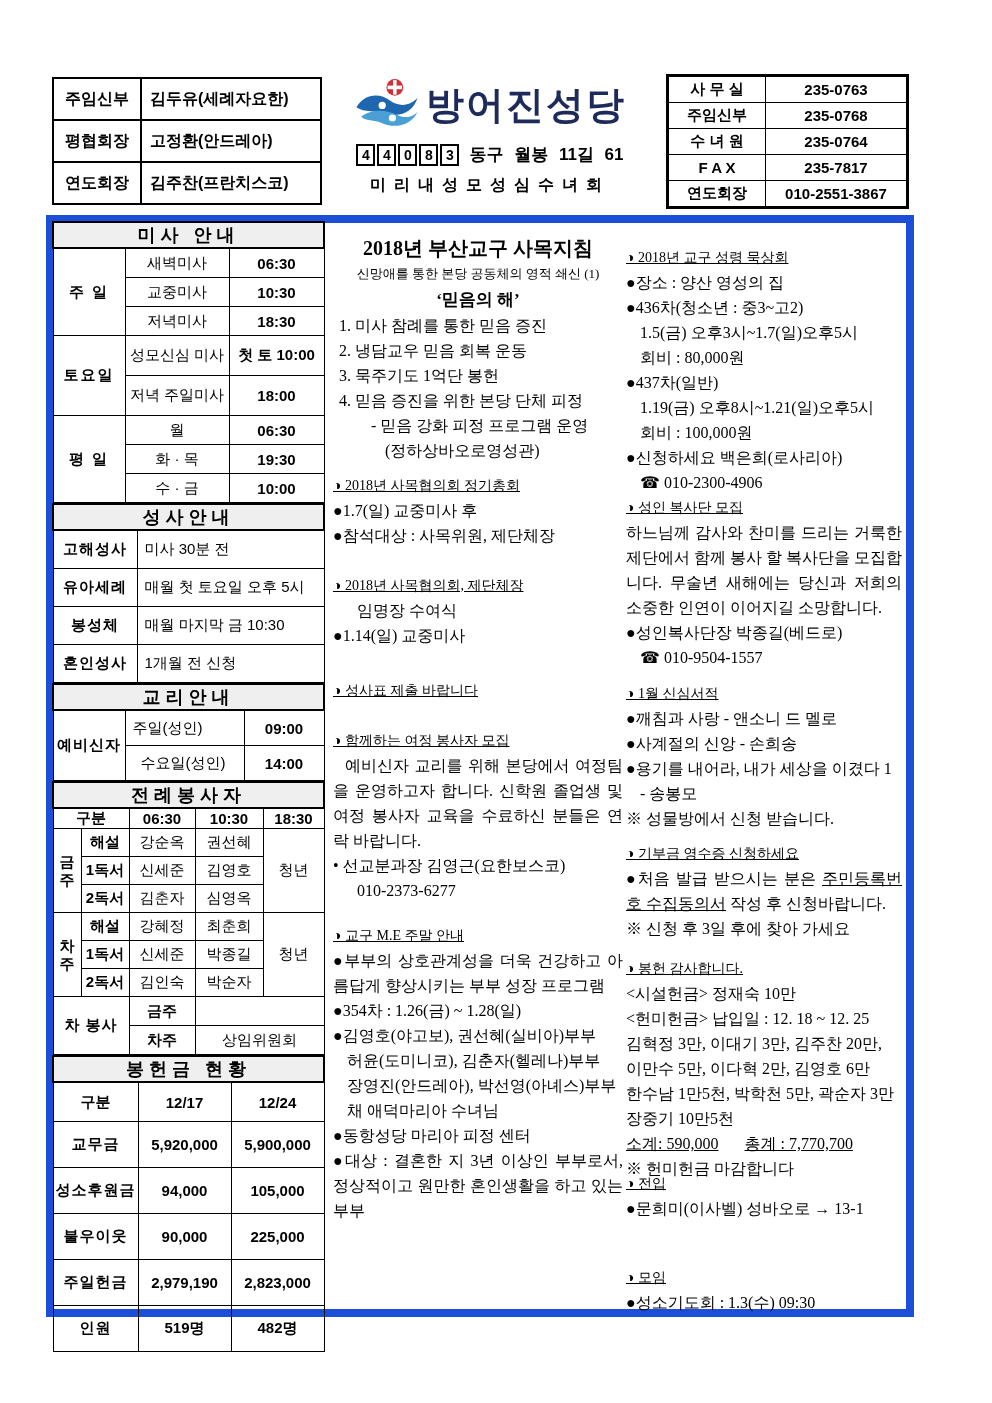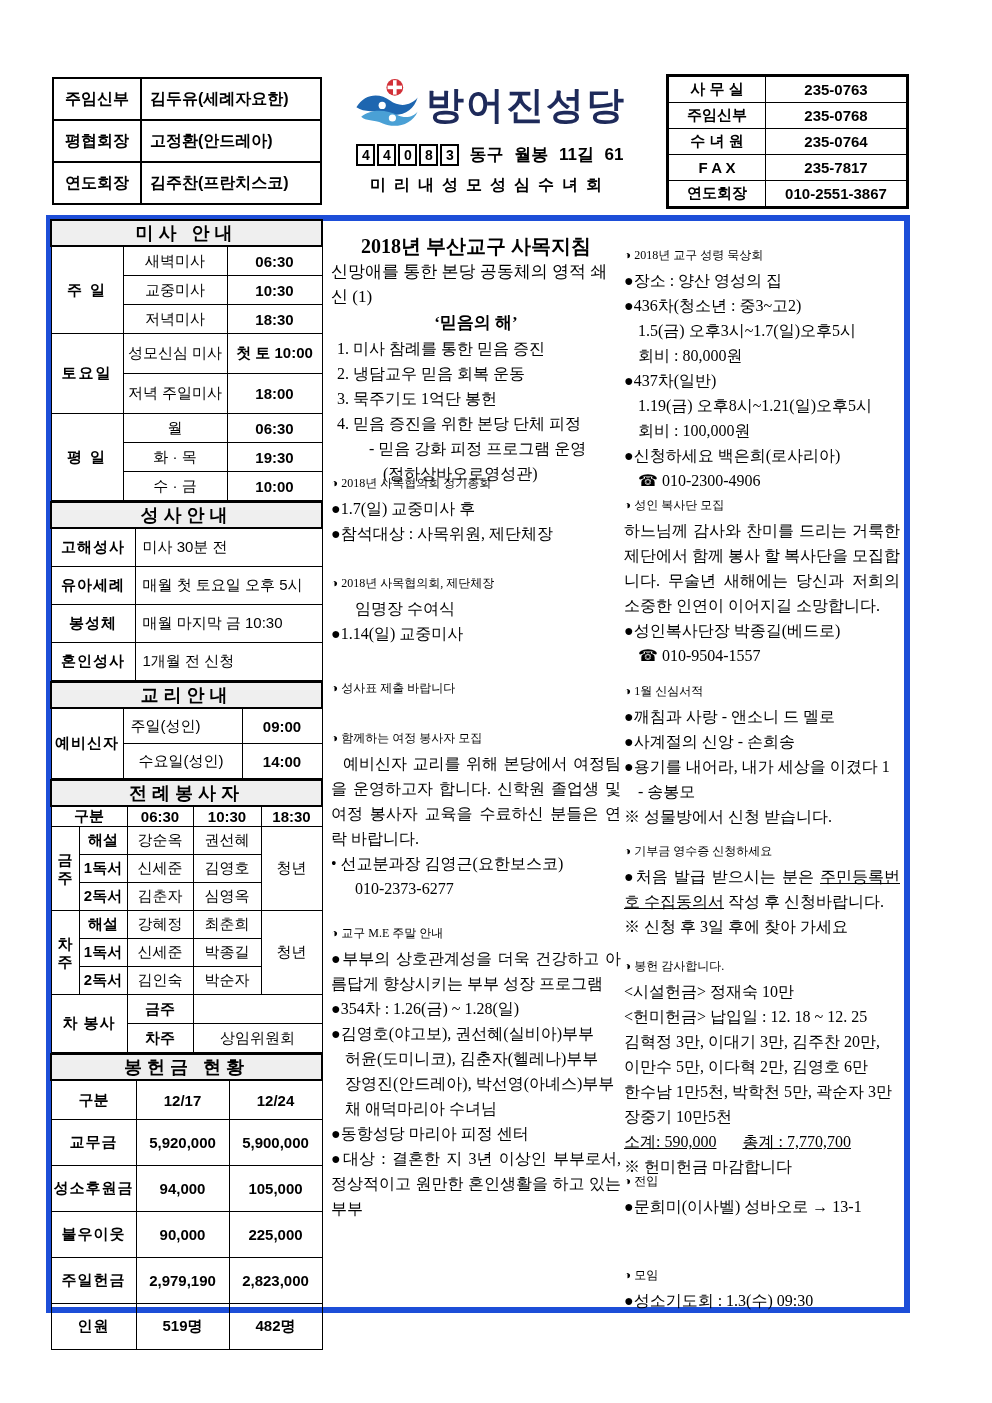--- a/index.html
+++ b/index.html
@@ -26,21 +26,21 @@
                 font-weight:bold;font-size:16px;letter-spacing:8px;white-space:nowrap;}
 
   .hdr-phone{position:absolute;left:666px;top:74px;border-collapse:collapse;table-layout:fixed;
              border:3px solid #000;}
   .hdr-phone td{border:1px solid #000;font-family:"Liberation Sans","DejaVu Sans",sans-serif;
                 font-weight:bold;font-size:15px;height:25px;text-align:center;padding:0 2px;}
   .hdr-phone td.lab{width:92px;}
   .hdr-phone td.val{width:136px;}
 
   
-  .content-box{position:absolute;left:46px;top:215px;width:852px;height:1086px;border:6px solid #1d4ed8;}
+  .content-box{position:absolute;left:46px;top:215px;width:852px;height:1086px;border:8px solid #1d4ed8;}
 
   
   .left-col{position:absolute;left:-2px;top:-2px;width:271px;}
   .ltab{border-collapse:collapse;table-layout:fixed;width:271px;
         font-family:"Liberation Sans","DejaVu Sans",sans-serif;}
   .ltab td{border:1px solid #000;text-align:center;font-size:15px;padding:0 2px;overflow:hidden;}
   .ltab tr.sec td{border:2px solid #000;background:#efefef;font-size:18px;font-weight:bold;
                   letter-spacing:5px;height:23px;}
   .h28 td{height:28px}.h39 td{height:39px}.h37 td{height:37px}.h34 td{height:34px}
   .h27 td{height:27px}.h19 td{height:19px}.h28b td{height:28px}.h38 td{height:38px}.h45 td{height:45px}
@@ -52,27 +52,27 @@
   .small-b{font-weight:bold;font-size:14px;}
   .small-n{font-weight:normal;font-size:14px;}
   .num{text-align:right;padding-right:6px;font-weight:bold;font-size:16px;}
   .off-h{font-weight:bold;font-size:16px;}
 
   
   .col-mid{position:absolute;left:279px;top:0;width:290px;height:100%;}
   .col-right{position:absolute;left:572px;top:0;width:276px;height:100%;}
   .blk{position:absolute;left:0;right:0;}
   .line{font-size:16px;line-height:25px;}
-  .heading{font-size:12px;line-height:25px;white-space:nowrap;}
+  .heading{font-size:14px;line-height:25px;white-space:nowrap;text-decoration:underline;}
   .ind{padding-left:14px;}
   .ind2{padding-left:24px;}
   .just{text-align:justify;}
   .para{text-indent:12px;text-align:justify;}
   .m-title{font-size:20px;font-weight:bold;text-align:center;line-height:26px;}
-  .m-sub{font-size:17px;text-align:left;line-height:25px;}
+  .m-sub{font-size:13px;text-align:center;line-height:25px;}
   .m-theme{font-size:17px;font-weight:bold;text-align:center;line-height:27px;}
   .u{text-decoration:underline;}
   .gap{display:inline-block;width:26px;}
 </style>
 </head>
 <body>
 
 <div class="page">
 
   <table class="hdr-staff">

